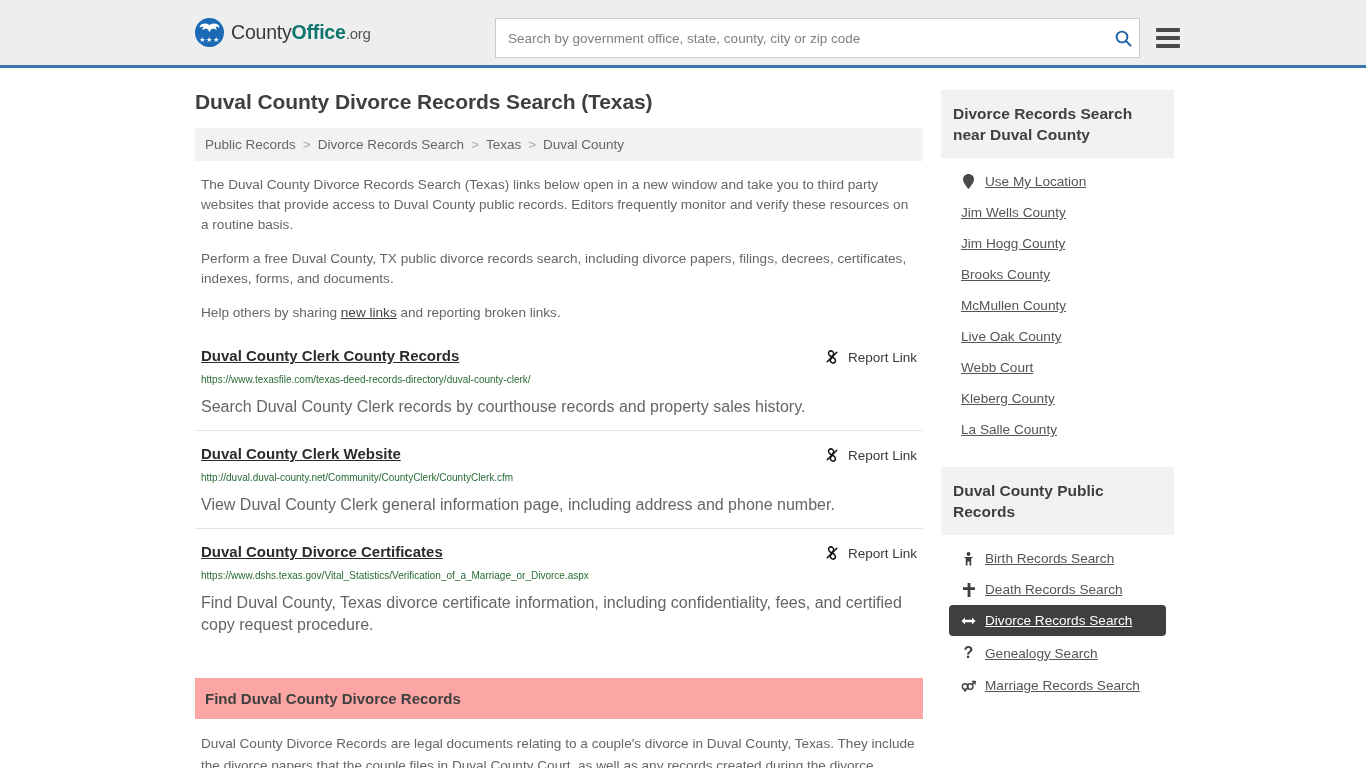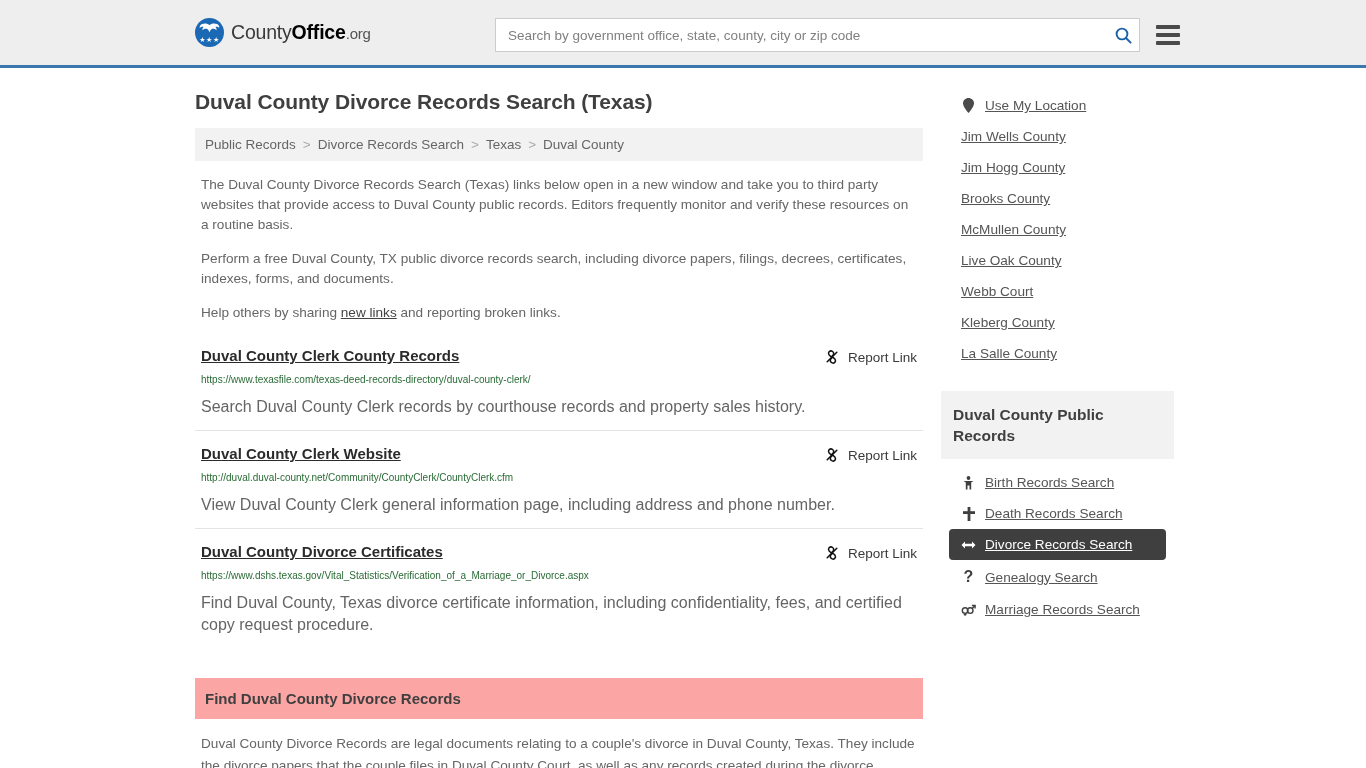--- a/index.html
+++ b/index.html
@@ -49,34 +49,34 @@
     font-size: 7px;
     letter-spacing: 0.5px;
     line-height: 7px;
   }
   .logo-text {
     font-size: 19.5px;
     letter-spacing: -0.2px;
     color: #333333;
     white-space: nowrap;
   }
-  .logo-text .bold-blue { color: #000000; font-weight: bold; }
+  .logo-text .bold-blue { color: #0f766e; font-weight: bold; }
   .logo-text .county { color: #3a3a3a; margin-top: 24px; }
   .logo-text .org { color: #555555; font-size: 15px; }
 
   .search-area {
     position: absolute;
     left: 495px;
     top: 18px;
     display: flex;
     align-items: center;
   }
   .search-box {
     width: 645px;
-    height: 34px;
+    height: 40px;
     background: #ffffff;
     border: 1px solid #cccccc;
     display: flex;
     align-items: center;
     padding: 0 6px 0 10px;
   }
   .search-box input {
     flex: 1;
     border: none;
     outline: none;
@@ -370,20 +370,21 @@
     <div class="info-block">
       <div class="info-head">Find Duval County Divorce Records</div>
       <div class="info-body">Duval County Divorce Records are legal documents relating to a couple's divorce in Duval County, Texas. They include the divorce papers that the couple files in Duval County Court, as well as any records created during the divorce procedure, and a divorce certificate. Texas State also collects and indexes divorce filings to help people perform public divorce record searches.</div>
     </div>
 
   </div>
 
   <div class="side-col">
 
     <div class="side-panel">
+      <div class="side-head">Divorce Records Search near Duval County</div>
       <ul class="side-list">
         <li class="side-item">
           <span class="ic">
             <svg width="11" height="15" viewBox="0 0 11 15">
               <path d="M5.5 0 C2.5 0 0 2.4 0 5.3 C0 9.2 5.5 15 5.5 15 C5.5 15 11 9.2 11 5.3 C11 2.4 8.5 0 5.5 0 Z" fill="#4a4a4a"></path>
             </svg>
           </span>
           <span class="txt">Use My Location</span>
         </li>
         <li class="side-item no-icon">

